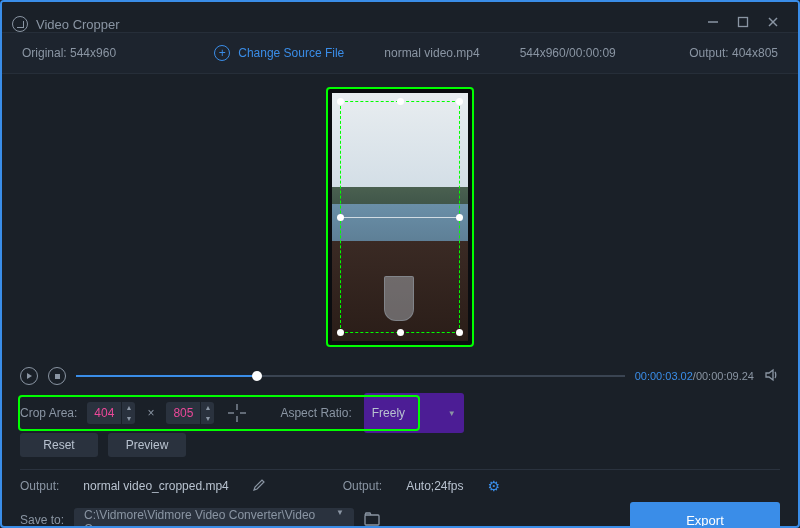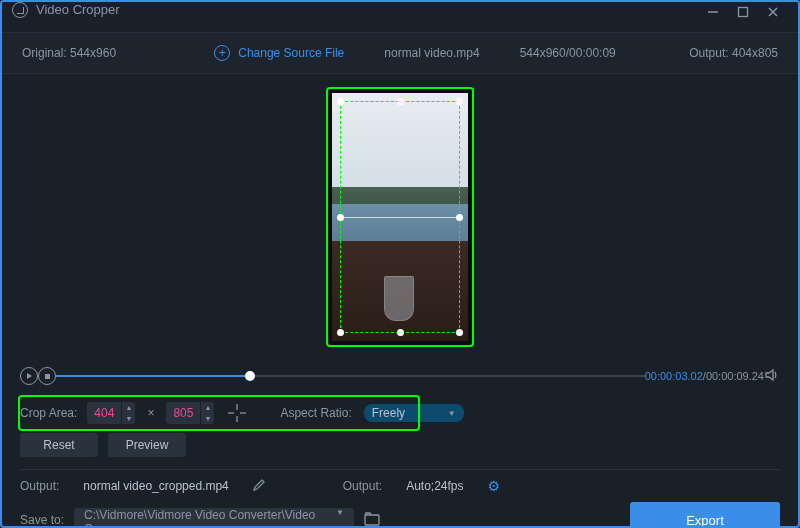--- a/index.html
+++ b/index.html
@@ -1,17 +1,17 @@
 <!DOCTYPE html>
 <html><head>
 <meta charset="utf-8">
 <style>
   * { box-sizing: border-box; margin: 0; padding: 0; font-family: -apple-system, "Segoe UI", Arial, sans-serif; }
   body { background: #1a2028; width: 800px; height: 528px; overflow: hidden; color: #8a95a3; font-size: 12px; border: 2px solid #3a8de8; border-radius: 4px; }
-  .titlebar { height: 30px; display: flex; align-items: flex-start; padding: 0 10px; background: #1a2028; }
+  .titlebar { height: 30px; display: flex; align-items: flex-end; padding: 0 10px; background: #1a2028; }
   .app-logo { width: 16px; height: 16px; border: 1.5px solid #8a95a3; border-radius: 50%; margin-right: 8px; display:flex; align-items:center; justify-content:center; }
   .app-logo::after { content:""; width:6px; height:6px; border:1.5px solid #8a95a3; border-top:none; border-left:none;}
   .titlebar-title { font-size: 13px; flex: 0 0 auto; }
   .titlebar-spacer { flex: 1; }
   .win-btn { width: 30px; height: 20px; display: flex; align-items: center; justify-content: center; color: #8a95a3; cursor: pointer; }
   .win-btn svg { width: 12px; height: 12px; }
   .header-row { height: 42px; display: flex; align-items: center; padding: 0 20px; background: #1d242e; border-top:1px solid #262e39; border-bottom:1px solid #262e39;}
   .hdr-left { width: 150px; }
   .hdr-center { flex: 1; display: flex; align-items: center; justify-content: center; gap: 40px; }
   .hdr-right { width: 120px; text-align: right; }
@@ -26,21 +26,21 @@
   .water { position:absolute; top:45%; left:0; right:0; height:20%; background: linear-gradient(#6a8fa8,#5a7a90);}
   .table { position:absolute; top:60%; left:0; right:0; bottom:0; background: linear-gradient(#3a2a24,#2a1d18);}
   .glass { position:absolute; bottom:8%; left:38%; width:30px; height:45px; background: rgba(200,210,220,0.4); border-radius: 2px 2px 12px 12px; border:1px solid rgba(150,160,170,0.5);}
   .crop-dash { position:absolute; top:8px; left:8px; right:8px; bottom:8px; border:1.5px dashed #00ff00; }
   .handle { position:absolute; width:7px; height:7px; background:#fff; border-radius:50%;}
   .crop-dash .h-tl{top:-4px;left:-4px;} .crop-dash .h-tr{top:-4px;right:-4px;}
   .crop-dash .h-bl{bottom:-4px;left:-4px;} .crop-dash .h-br{bottom:-4px;right:-4px;}
   .crop-dash .h-tc{top:-4px;left:50%;margin-left:-3px;} .crop-dash .h-bc{bottom:-4px;left:50%;margin-left:-3px;}
   .crop-dash .h-ml{top:50%;left:-4px;margin-top:-3px;} .crop-dash .h-mr{top:50%;right:-4px;margin-top:-3px;}
   .crop-dash .cross-h{position:absolute;top:50%;left:0;right:0;height:1px;background:rgba(255,255,255,0.7);}
-  .timeline-row { height: 34px; padding: 0 18px; display: flex; align-items: center; }
+  .timeline-row { height: 34px; padding: 0 18px; display: flex; align-items: center; gap: 10px; }
   .circ-btn { width: 18px; height: 18px; border: 1.5px solid #8a95a3; border-radius: 50%; display: flex; align-items:center; justify-content:center; cursor:pointer;}
   .circ-btn.play::after{content:"";border-left:5px solid #8a95a3;border-top:3px solid transparent;border-bottom:3px solid transparent;margin-left:1px;}
   .circ-btn.stop::after{content:"";width:5px;height:5px;background:#8a95a3;}
   .tl-track { flex:1; height:10px; position:relative; display:flex; align-items:center;}
   .tl-bg{position:absolute;left:0;right:0;height:2px;background:#3a4452;}
   .tl-fill{position:absolute;left:0;width:33%;height:2px;background:#3a8de8;}
   .tl-thumb{position:absolute;left:33%;width:10px;height:10px;background:#fff;border-radius:50%;margin-left:-5px;cursor:pointer;}
   .tl-time { font-size:11px; }
   .tl-time .cur { color:#3a8de8; }
   .vol-icon { cursor:pointer; }
@@ -48,21 +48,21 @@
   .controls-hl { position:absolute; left:16px; top:2px; width:402px; height:36px; border:2px solid #00ff00; border-radius:4px; pointer-events:none;}
   .lbl { margin-right: 2px; }
   .spin { display:flex; align-items:center; background:#2a323e; border-radius:3px; height:22px; }
   .spin-val { width:34px; text-align:center; color:#ec4899;}
   .spin-arrows { width:14px; display:flex; flex-direction:column; border-left:1px solid #1a2028;}
   .spin-arrows span{height:11px;display:flex;align-items:center;justify-content:center;font-size:7px;color:#8a95a3;cursor:pointer;}
   .mult { margin: 0 4px; }
   .center-icon { width:22px;height:22px; display:flex;align-items:center;justify-content:center;cursor:pointer;margin:0 4px;}
   .center-icon svg{width:18px;height:18px;stroke:#8a95a3;}
   .aspect-lbl { margin-left: 20px; margin-right:4px;}
-  .dropdown { background:#0c4a6e; height:18px; width:100px; display:flex; align-items:center; padding:0 8px; border-radius:8px; cursor:pointer; justify-content:space-between; color:#b8c2cf;}
+  .dropdown { background:#4c1d95; height:40px; width:100px; display:flex; align-items:center; padding:0 8px; border-radius:3px; cursor:pointer; justify-content:space-between; color:#b8c2cf;}
   .dropdown .dd-arrow{font-size:8px;color:#8a95a3;}
   .btn-row { height: 34px; padding: 0 18px; display:flex; gap:10px;}
   .sm-btn { width:78px; height:24px; background:#2a323e; display:flex;align-items:center;justify-content:center;border-radius:3px;cursor:pointer;color:#b8c2cf;}
   .divider { height:1px; background:#2a323e; margin: 2px 18px;}
   .out-row1 { height:28px; padding:0 18px; display:flex; align-items:center; gap:24px;}
   .out-name { color:#b8c2cf;}
   .edit-icon { cursor:pointer;}
   .gear { color:#3a8de8; cursor:pointer; font-size:14px;}
   .out-row2 { height:40px; padding:0 18px; display:flex; align-items:center; gap:10px;}
   .path-box { background:#2a323e; height:24px; padding:0 10px; display:flex; border-radius:3px; color:#8a95a3; width:280px; justify-content:space-between;}

